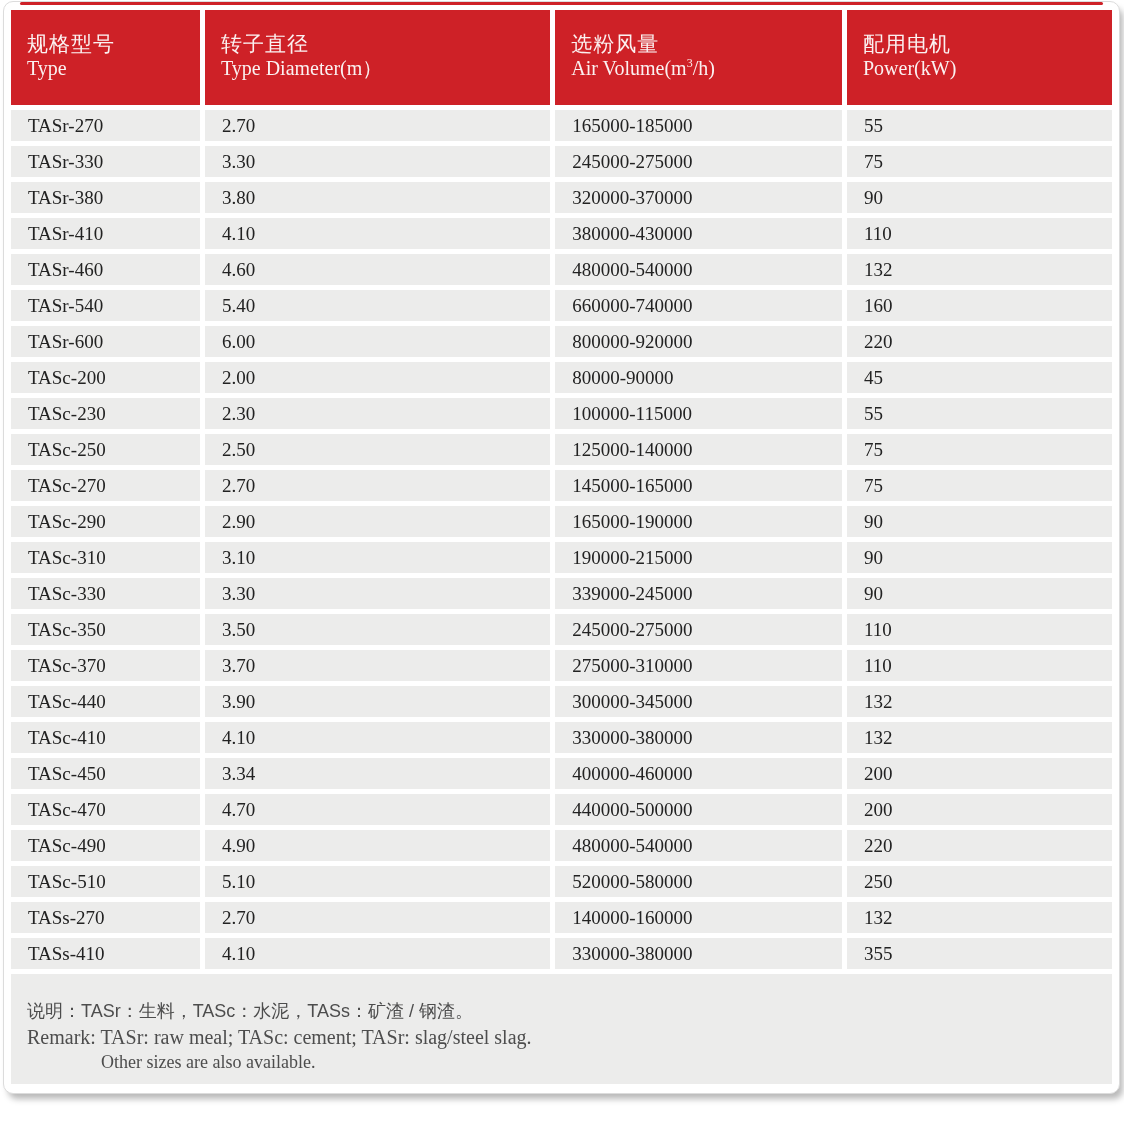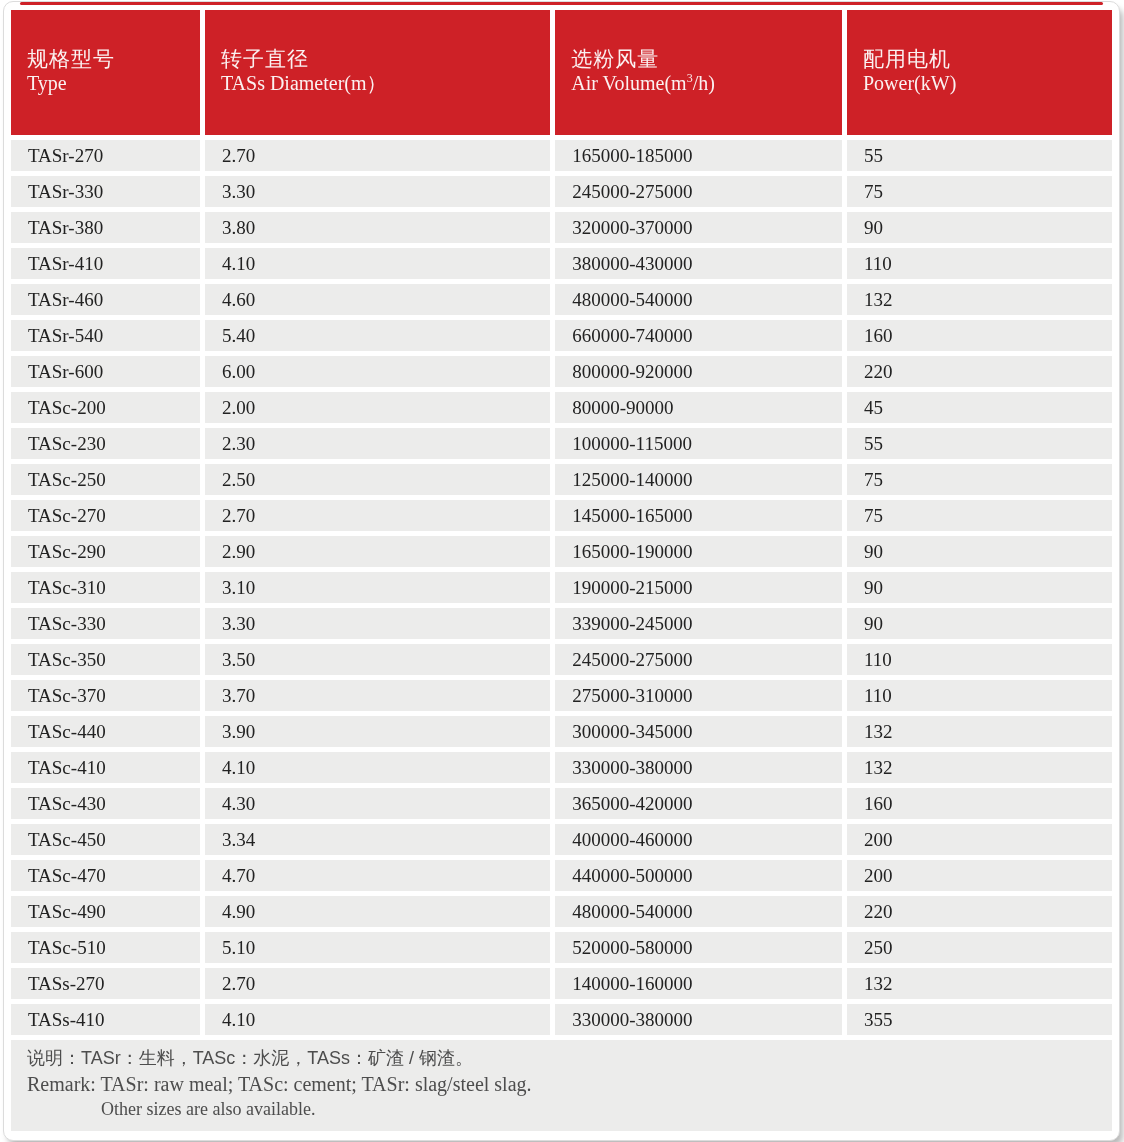--- a/index.html
+++ b/index.html
@@ -42,21 +42,21 @@
   col.c2{width:31.8%;}
   col.c3{width:26.4%;}
   col.c4{width:24.4%;}
   th{
     background:var(--header-bg);
     color:var(--header-text);
     text-align:left;
     vertical-align:middle;
     font-weight:normal;
     padding:14px 6px 18px 16px;
-    height:125px;
+    height:95px;
   }
   th .zh{
     display:block;
     font-family:"Liberation Sans","DejaVu Sans",sans-serif;
     font-size:21px;
     line-height:25px;
     letter-spacing:1px;
   }
   th .en{
     display:block;
@@ -70,21 +70,21 @@
     font-size:19px;
     height:31px;
     line-height:31px;
     padding:0 6px 0 17px;
     white-space:nowrap;
     overflow:hidden;
   }
   tr.footer-row td{
     height:auto;
     line-height:24px;
-    padding:5px 16px 9px 16px;
+    padding:24px 16px 9px 16px;
     white-space:normal;
     color:var(--footer-text);
   }
   .footer-line1{
     font-family:"Liberation Sans","DejaVu Sans",sans-serif;
     font-size:18px;
     line-height:27px;
   }
   .footer-line2{font-size:20px;line-height:25px;}
   .footer-line3{font-size:18px;line-height:25px;padding-left:74px;}
@@ -101,21 +101,21 @@
         <col class="c4">
     </colgroup>
     <thead>
       <tr>
         <th>
           <span class="zh">规格型号</span>
           <span class="en">Type</span>
         </th>
         <th>
           <span class="zh">转子直径</span>
-          <span class="en"> TASs Diameter(m）</span>
+          <span class="en"> Type Diameter(m）</span>
         </th>
         <th>
           <span class="zh">选粉风量</span>
           <span class="en"><span>Air Volume(m</span><sup>3</sup><span>/h)</span></span>
         </th>
         <th>
           <span class="zh">配用电机</span>
           <span class="en">Power(kW)</span>
         </th>
       </tr>
@@ -221,26 +221,20 @@
           <td>TASc-440</td>
           <td>3.90</td>
           <td>300000-345000</td>
           <td>132</td>
         </tr>
         <tr>
           <td>TASc-410</td>
           <td>4.10</td>
           <td>330000-380000</td>
           <td>132</td>
-        </tr>
-        <tr>
-          <td>TASc-430</td>
-          <td>4.30</td>
-          <td>365000-420000</td>
-          <td>160</td>
         </tr>
         <tr>
           <td>TASc-450</td>
           <td>3.34</td>
           <td>400000-460000</td>
           <td>200</td>
         </tr>
         <tr>
           <td>TASc-470</td>
           <td>4.70</td>

